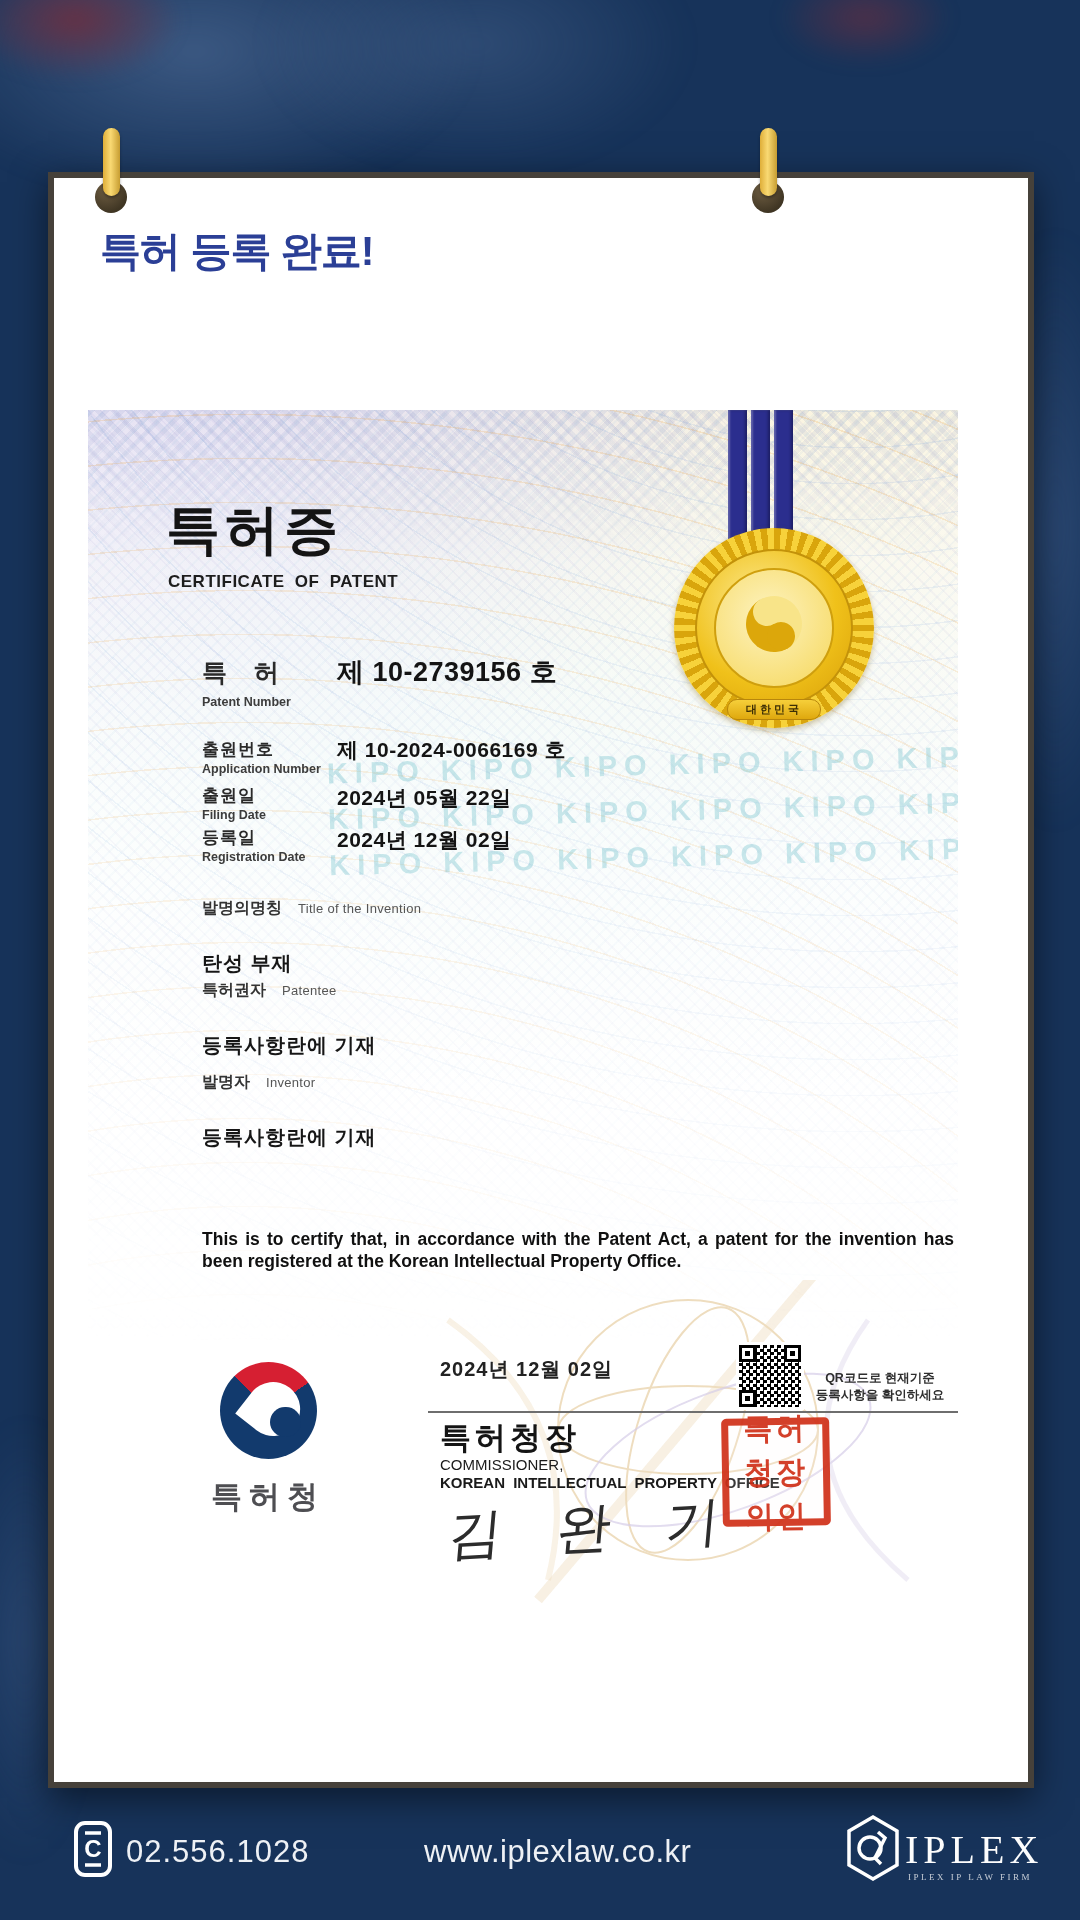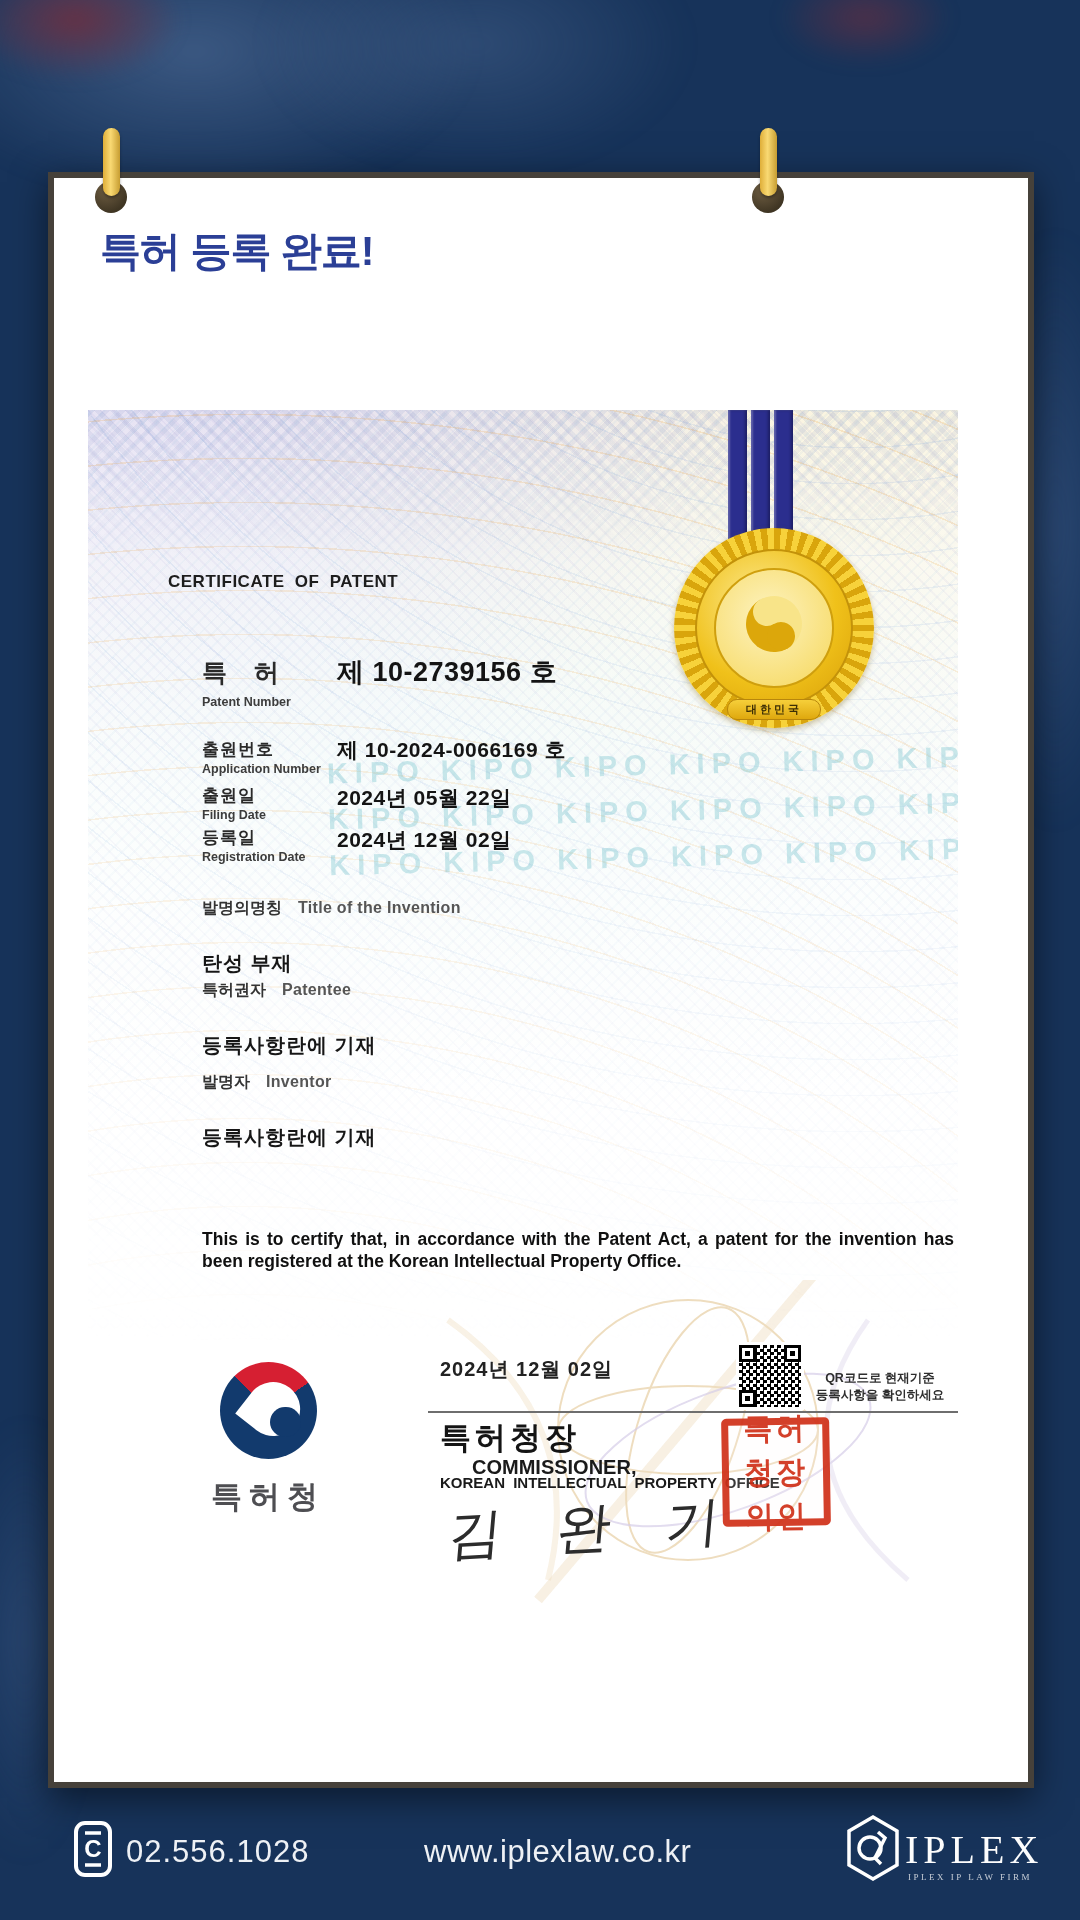--- a/index.html
+++ b/index.html
@@ -104,21 +104,21 @@
   .lab-en { position:absolute; left:114px; font-size:12.5px; font-weight:700; color:#3c3c3c; }
   .val    { position:absolute; left:249px; font-size:21px; font-weight:800; color:#141414; letter-spacing:.5px; }
   .patent-lab { top:246px; font-size:25px; letter-spacing:10px; }
   .patent-en  { top:285px; }
   .patent-val { top:244px; font-size:27px; }
   .r1-lab { top:328px; } .r1-en { top:352px; } .r1-val { top:326px; }
   .r2-lab { top:374px; } .r2-en { top:398px; } .r2-val { top:374px; }
   .r3-lab { top:416px; } .r3-en { top:440px; } .r3-val { top:416px; }
 
   .sec-lab { position:absolute; left:114px; font-size:16px; font-weight:700; color:#333; }
-  .sec-lab .en { font-size:16px; font-weight:700; color:#555; margin-left:16px; letter-spacing:.3px; }
+  .sec-lab .en { font-size:13px; font-weight:400; color:#555; margin-left:16px; letter-spacing:.3px; }
   .sec-val { position:absolute; left:114px; font-size:20px; font-weight:800; color:#161616; letter-spacing:1px;margin-top:32px; }
   .s1-lab { top:488px; } .s1-val { top:508px; }
   .s2-lab { top:570px; } .s2-val { top:590px; }
   .s3-lab { top:662px; } .s3-val { top:682px; }
 
   .stmt-ko { position:absolute; left:114px; top:784px; width:760px; font-size:21.5px;
     font-weight:800; color:#101010; letter-spacing:-.3px; }
   .stmt-en { position:absolute; left:114px; top:818px; width:752px; font-size:17.5px;
     font-weight:700; color:#101010; line-height:22px; text-align:justify; }
 
@@ -135,21 +135,21 @@
     background-size:7px 7px; }
   .qr-finder { position:absolute; width:17px; height:17px; border:3px solid #000; background:#fff; }
   .qr-finder::after { content:''; position:absolute; left:3px; top:3px; width:5px; height:5px; background:#000; }
   .qf1 { left:3px; top:3px; } .qf2 { right:3px; top:3px; } .qf3 { left:3px; bottom:3px; }
   .qr-caption { position:absolute; left:722px; top:960px; width:140px; font-size:12.5px;
     font-weight:700; color:#2e2e2e; line-height:17px; text-align:center; }
 
   .sig-divider { position:absolute; left:340px; top:1001px; width:530px; height:2px; background:#6e6e6e; }
   .commissioner-ko { position:absolute; left:352px; top:1007px; font-size:31px; font-weight:800;
     color:#141414; letter-spacing:4px; }
-  .commissioner-en1 { position:absolute; left:352px; top:1046px; font-size:20px; font-weight:700; color:#1a1a1a;margin-left:32px; }
+  .commissioner-en1 { position:absolute; left:352px; top:1046px; font-size:15px; font-weight:400; color:#1a1a1a; }
   .commissioner-en2 { position:absolute; left:352px; top:1064px; font-size:15px; font-weight:800;
     color:#1a1a1a; word-spacing:4px; }
 
   .seal { position:absolute; left:634px; top:1008px; width:108px; height:108px;
     border:7px solid #d03018; border-radius:5px; opacity:.92;
     display:flex; align-items:center; justify-content:center; transform:rotate(-1deg);
     background:rgba(255,250,248,.15); }
   .seal-text { width:96px; font-size:29px; line-height:42px; font-weight:900; color:#d03018;
     letter-spacing:3px; word-break:break-all; text-align:center; transform:scaleY(1.05); }
 
@@ -210,20 +210,21 @@
     <div class="taegeuk"></div>
     <div class="medal-banner">대한민국</div>
   </div>
 
   <div class="kipo-watermark">
     <div>KIPO KIPO KIPO KIPO KIPO KIPO</div>
     <div>KIPO KIPO KIPO KIPO KIPO KIPO</div>
     <div>KIPO KIPO KIPO KIPO KIPO KIPO</div>
   </div>
 
+  <div class="cert-title">특허증</div>
   <div class="cert-title-en">CERTIFICATE OF PATENT</div>
 
   <div class="lab-ko patent-lab">특 허</div>
   <div class="lab-en patent-en">Patent Number</div>
   <div class="val patent-val">제 10-2739156 호</div>
 
   <div class="lab-ko r1-lab">출원번호</div>
   <div class="lab-en r1-en">Application Number</div>
   <div class="val r1-val">제 10-2024-0066169 호</div>
 

